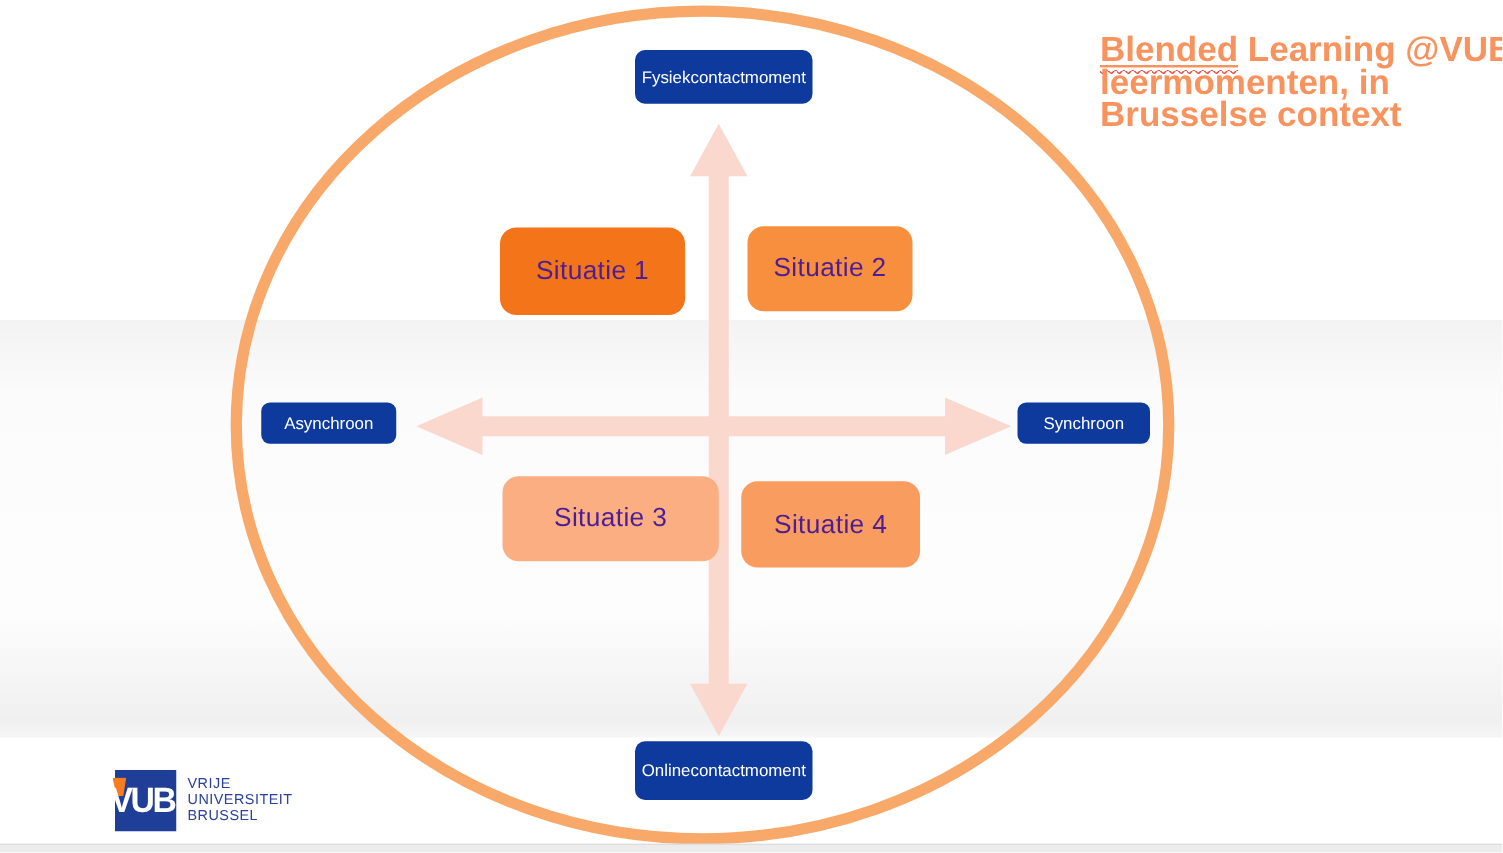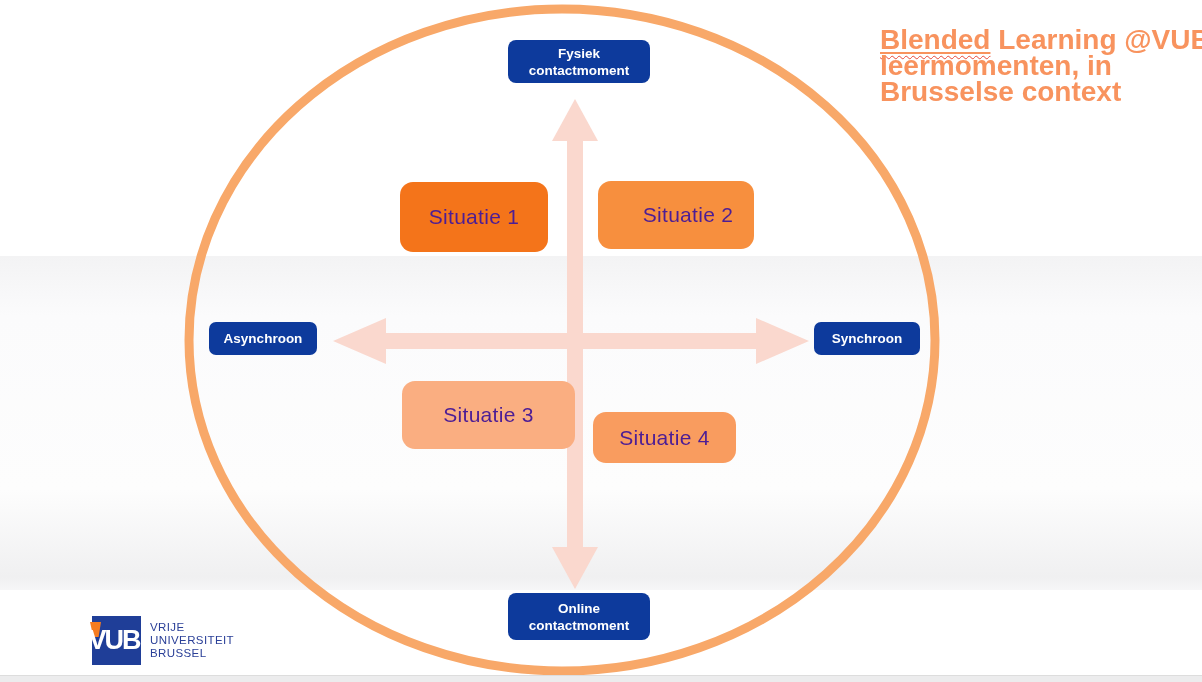--- a/index.html
+++ b/index.html
@@ -15,22 +15,22 @@
   .bottom-strip{
     position:absolute;left:0;top:675px;width:1202px;height:7px;
     background:#ececed;border-top:1px solid #dddddd;
   }
   .diagram-svg{position:absolute;left:0;top:0;}
   .circle-outline{fill:none;stroke:#F8A869;stroke-width:9;}
   .arrowshape{fill:#FAD8CE;}
   
   .axis-label{
     position:absolute;background:#0d3a9c;color:#ffffff;border-radius:8px;
-    display:flex;flex-direction:column;align-items:center;justify-content:center;
-    font-size:13.5px;line-height:17px;text-align:center;font-weight:bold;
+    display:flex;flex-direction:row;align-items:center;justify-content:center;
+    font-size:13.5px;line-height:17px;text-align:center;
   }
   
   .sit{
     position:absolute;border-radius:13px;color:#4c1d95;
     display:flex;align-items:center;justify-content:center;
     font-size:21px;letter-spacing:0.3px;
   }
   
   .title{
     position:absolute;left:880px;top:27px;width:356px;
@@ -92,29 +92,29 @@
   </div>
 
   <div class="axis-label" style="left:814px;top:322px;width:106px;height:33px;border-radius:7px;">
     <span>Synchroon</span>
   </div>
 
   <div class="sit" style="left: 400px; top: 182px; width: 148px; height: 70px; background: rgb(244, 116, 26);">
     <span>Situatie 1</span>
   </div>
 
-  <div class="sit" style="left: 598px; top: 181px; width: 132px; height: 68px; background: rgb(247, 143, 62); padding-left: 24px;">
+  <div class="sit" style="left: 598px; top: 181px; width: 132px; height: 68px; background: rgb(247, 143, 62);">
     <span>Situatie 2</span>
   </div>
 
   <div class="sit" style="left: 402px; top: 381px; width: 173px; height: 68px; background: rgb(250, 174, 129);">
     <span>Situatie 3</span>
   </div>
 
-  <div class="sit" style="left: 593px; top: 412px; width: 143px; height: 51px; background: rgb(249, 156, 95);">
+  <div class="sit" style="left: 593px; top: 385px; width: 143px; height: 69px; background: rgb(249, 156, 95);">
     <span>Situatie 4</span>
   </div>
 
   <div class="title">
     <div><span class="u-solid"><span class="u-wavy">Blended</span></span><span> Learning @VUB</span></div>
     <div>leermomenten, in Brusselse context</div>
   </div>
 
   <div class="logo">
     <div class="logo-square" style="background: rgb(31, 62, 152);">

